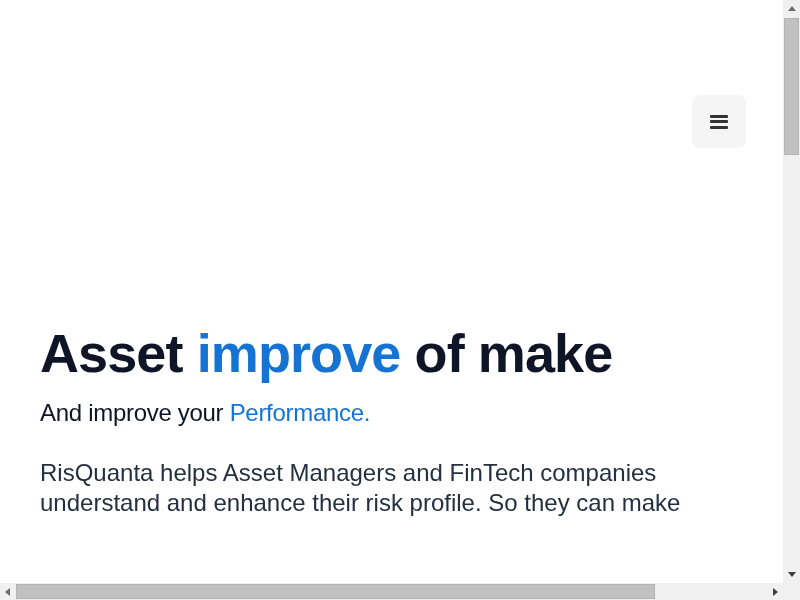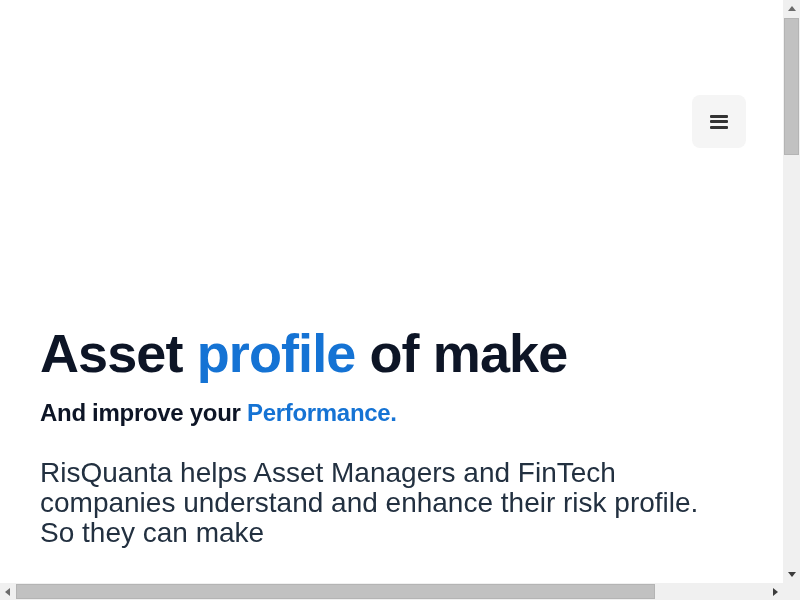--- a/index.html
+++ b/index.html
@@ -93,31 +93,31 @@
     white-space: pre-wrap;
   }
   #headline .accent {
     color: #1573d4;
   }
 
   #subheadline {
     margin: 14px 0 0 0;
     font-size: 24px;
     line-height: 30px;
-    font-weight: 700;
+    font-weight: 400;
     letter-spacing: -0.3px;
     color: #0d1526;
   }
   #subheadline .accent {
     color: #1573d4;
   }
 
   #lede {
     margin: 30px 0 0 0;
-    font-size: 28px;
+    font-size: 24px;
     line-height: 30px;
     font-weight: 300;
     color: #223040;
     max-width: 660px;
   }
 
   
   .sb-track {
     position: absolute;
     background: #f0f0f0;
@@ -173,21 +173,21 @@
       <button id="menu-button" aria-label="Open menu">
         <span class="burger-stack">
           <i></i>
           <i></i>
           <i></i>
         </span>
       </button>
     </div>
 
     <div id="hero">
-      <h1 id="headline"><span>Asset </span><span class="accent">profile</span><span> of make</span><br></h1>
+      <h1 id="headline"><span>Asset </span><span class="accent">improve</span><span> of make</span><br></h1>
 
       <h2 id="subheadline"><span>And improve your </span><span class="accent">Performance.</span></h2>
 
       <p id="lede">RisQuanta helps Asset Managers and FinTech companies understand and enhance their risk profile. So they can make</p>
     </div>
 
   </div>
 </div>
 
 <div id="vscroll-track" class="sb-track"></div>

